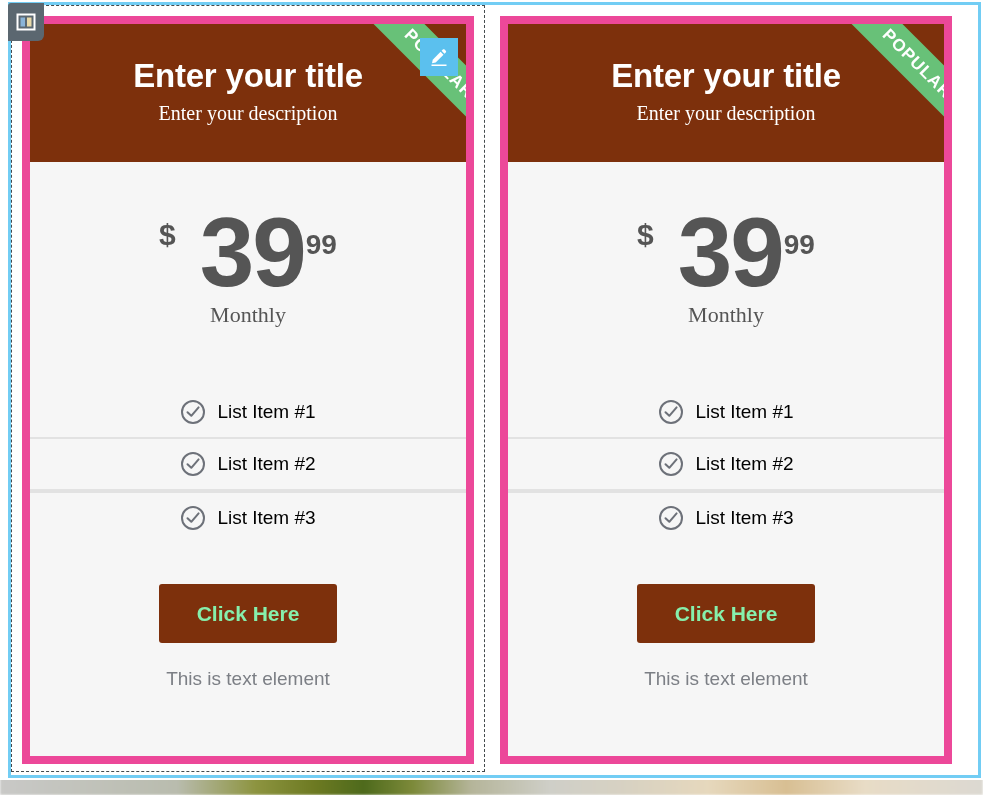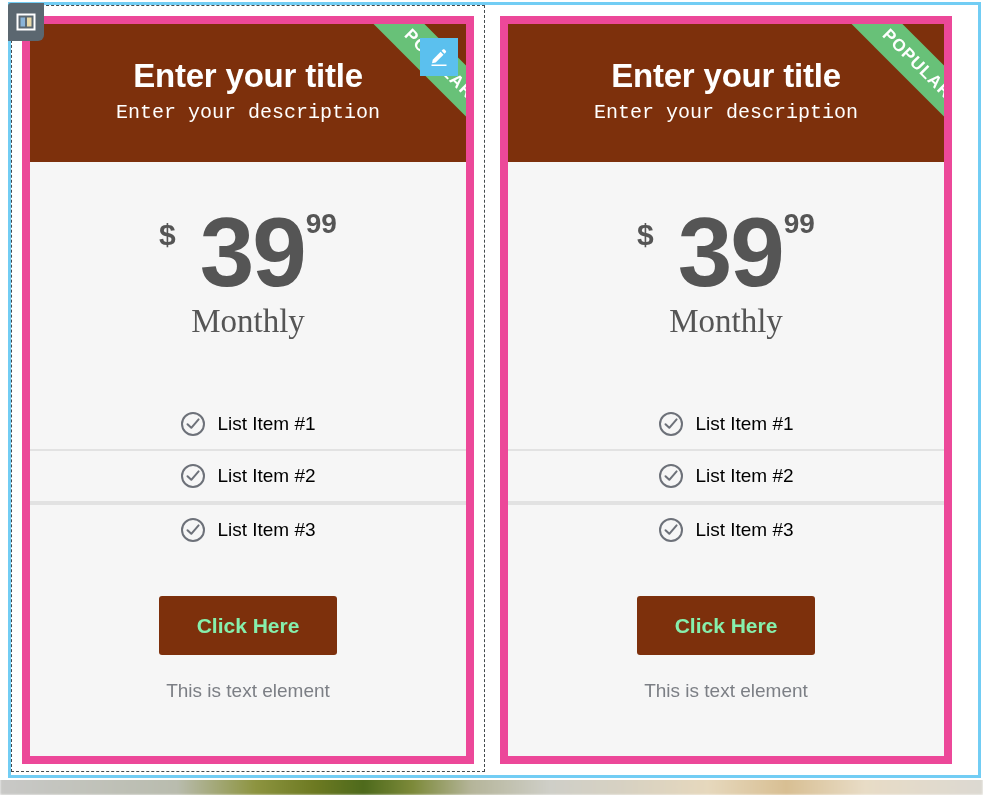--- a/index.html
+++ b/index.html
@@ -131,21 +131,21 @@
     margin: 0;
     font-family: "Liberation Sans", sans-serif;
     font-size: 33px;
     font-weight: bold;
     color: #ffffff;
     letter-spacing: -0.2px;
     line-height: 1.1;
   }
   .card-subtitle {
     margin: 7px 0 0 0;
-    font-family: Liberation Mono, monospace;
+    font-family: Liberation Serif, serif;
     font-size: 20px;
     font-weight: normal;
     color: #ffffff;
     line-height: 1.2;
   }
 
   
   .ribbon {
     position: absolute;
     top: 0;
@@ -219,26 +219,26 @@
     color: #555555;
     letter-spacing: -2px;
     line-height: 0.95;
     margin-left: 24px;
   }
   .price-fraction {
     font-family: "Liberation Sans", sans-serif;
     font-size: 28px;
     font-weight: bold;
     color: #555555;
-    margin-top: 4px;
+    margin-top: 25px;
     margin-left: 1px;
   }
   .price-period {
     font-family: "Liberation Serif", serif;
-    font-size: 33px;
+    font-size: 22px;
     color: #555555;
     margin-top: 4px;
     line-height: 1.1;
   }
 
   
   .feature-list {
     margin: 60px 0 0 0;
     padding: 0;
     list-style: none;

